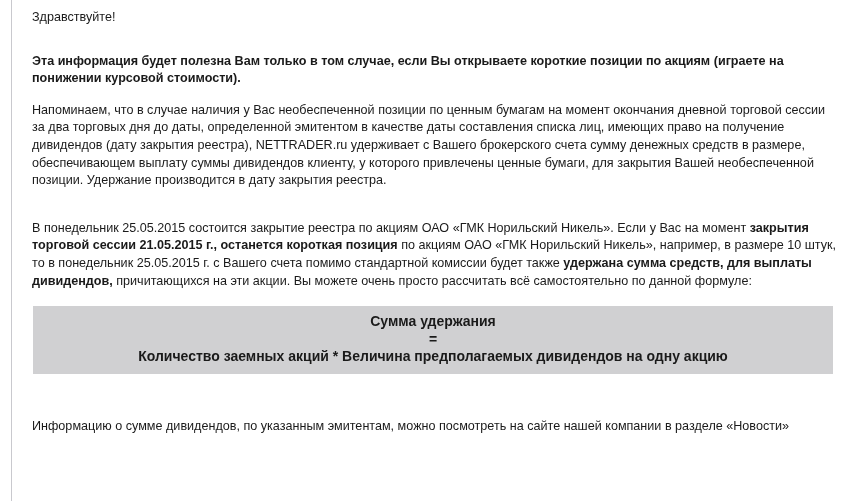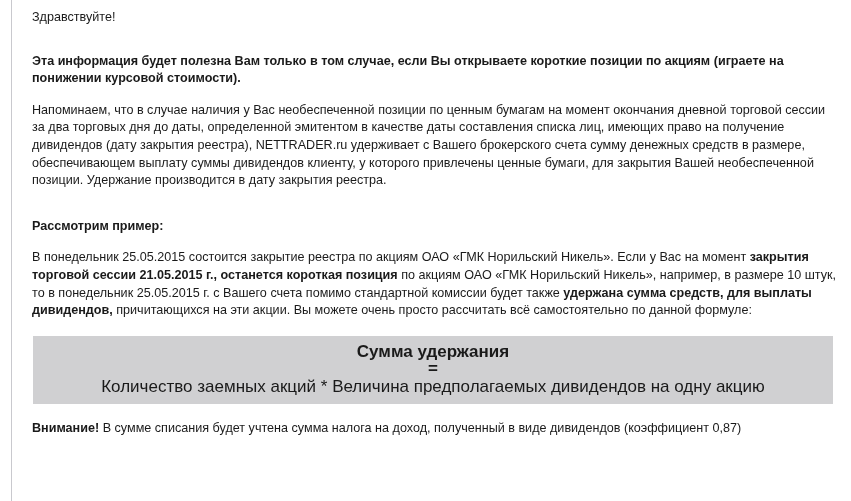--- a/index.html
+++ b/index.html
@@ -50,28 +50,28 @@
   }
   .formula-box {
     background: #d0d0d2;
     margin-left: 1px;
     width: 800px;
     box-sizing: border-box;
     padding: 7px 10px 8px 10px;
     text-align: center;
   }
   .formula-line {
-    font-size: 17px;
+    font-size: 14px;
     line-height: 17.6px;
     text-align: center;
     color: #1a1a1a;
   }
   .formula-title { font-weight: bold; }
   .formula-eq { font-weight: bold; letter-spacing: 0px; }
-  .formula-body { font-weight: normal; }
+  .formula-body { font-weight: bold; }
 </style>
 </head>
 <body>
 
 <div class="page">
 
   <div class="quote-rule"></div>
 
   <div class="content">
 
@@ -80,38 +80,37 @@
     <div class="gap-md"></div>
 
     <p class="b">Эта информация будет полезна Вам только в том случае, если Вы открываете короткие позиции по акциям (играете на понижении курсовой стоимости).</p>
 
     <div class="gap-md"></div>
 
     <p>Напоминаем, что в случае наличия у Вас необеспеченной позиции по ценным бумагам на момент окончания дневной торговой сессии за два торговых дня до даты, определенной эмитентом в качестве даты составления списка лиц, имеющих право на получение дивидендов (дату закрытия реестра), NETTRADER.ru удерживает с Вашего брокерского счета сумму денежных средств в размере, обеспечивающем выплату суммы дивидендов  клиенту, у которого привлечены ценные бумаги, для закрытия Вашей необеспеченной позиции. Удержание производится  в  дату  закрытия реестра.</p>
 
     <div class="gap-lg"></div>
 
-    <p class="b">Рассмотрим пример:</p>
 
     <div class="gap-md"></div>
 
     <p><span>В понедельник  25.05.2015 состоится закрытие реестра по акциям ОАО «ГМК Норильский Никель». Если у Вас на момент </span><b>закрытия торговой сессии  21.05.2015 г., останется короткая позиция</b><span> по акциям ОАО «ГМК Норильский Никель», например, в размере 10 штук, то в понедельник 25.05.2015 г. с Вашего счета помимо стандартной комиссии будет также </span><b>удержана сумма средств,  для выплаты дивидендов,</b><span> причитающихся на эти акции. Вы можете очень просто рассчитать всё самостоятельно по данной формуле:</span></p>
 
     <div class="gap-lg"></div>
 
     <div class="formula-box">
       <div class="formula-line formula-title">Сумма удержания</div>
       <div class="formula-line formula-eq">=</div>
       <div class="formula-line formula-body">Количество заемных акций * Величина предполагаемых дивидендов на одну акцию</div>
     </div>
 
     <div class="gap-lg"></div>
 
-    <p><b>Внимание!</b><span> В сумме списания будет учтена сумма налога на доход, полученный в виде дивидендов (коэффициент 0,87)</span></p>
 
     <div class="gap-md"></div>
 
 
     <div class="gap-md"></div>
 
+    <p>Информацию о сумме дивидендов, по указанным эмитентам, можно посмотреть на сайте нашей компании в разделе «Новости»</p>
 
   </div>
 </div>
 
 </body></html>

